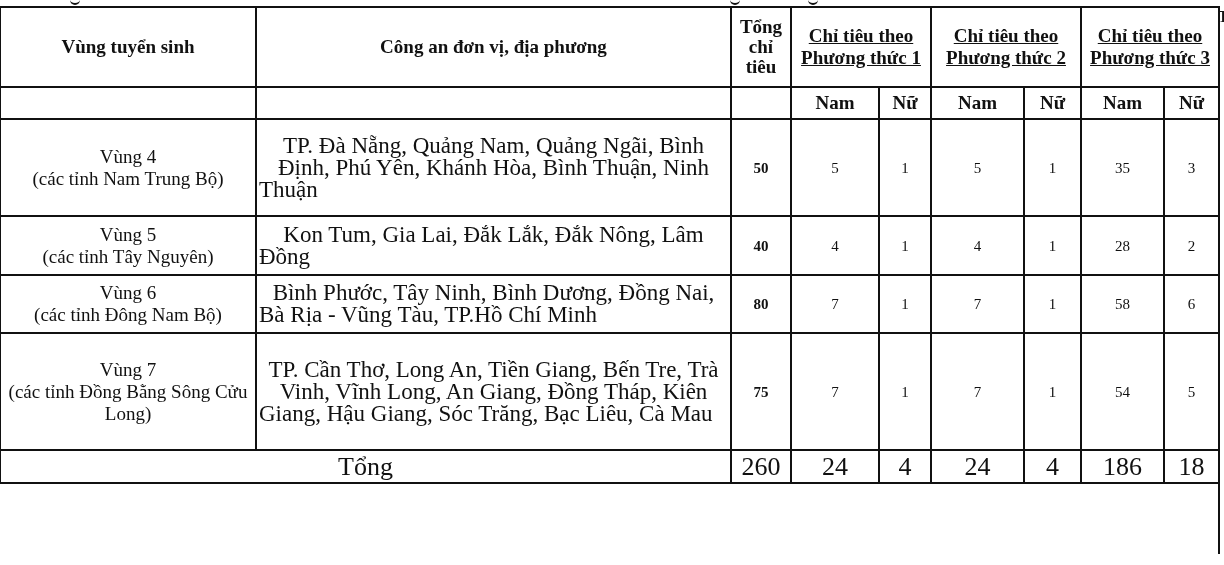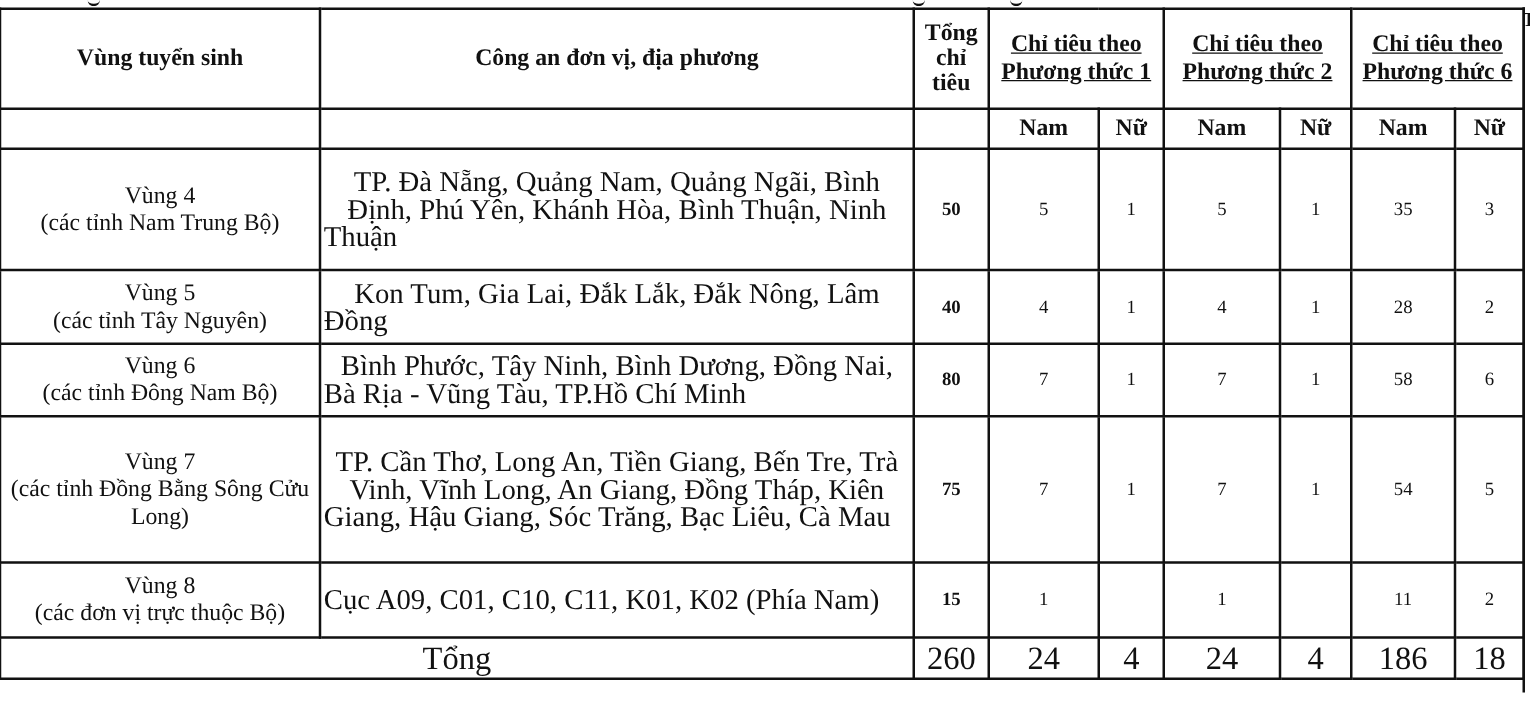--- a/index.html
+++ b/index.html
@@ -120,21 +120,21 @@
     <col style="width:83px">
     <col style="width:55px">
   </colgroup>
   <thead>
     <tr class="hdr1">
       <th>Vùng tuyển sinh</th>
       <th>Công an đơn vị, địa phương</th>
       <th class="total-hdr">Tổng chỉ tiêu</th>
       <th class="method-hdr" colspan="2">Chỉ tiêu theo Phương thức 1</th>
       <th class="method-hdr" colspan="2">Chỉ tiêu theo Phương thức 2</th>
-      <th class="method-hdr" colspan="2">Chỉ tiêu theo Phương thức 6</th>
+      <th class="method-hdr" colspan="2">Chỉ tiêu theo Phương thức 3</th>
     </tr>
     <tr class="hdr2">
       <th></th>
       <th></th>
       <th></th>
       <th>Nam</th>
       <th>Nữ</th>
       <th>Nam</th>
       <th>Nữ</th>
       <th>Nam</th>
@@ -191,34 +191,20 @@
       </td>
       <td class="units">TP. Cần Thơ, Long An, Tiền Giang, Bến Tre, Trà Vinh, Vĩnh Long, An Giang, Đồng Tháp, Kiên Giang, Hậu Giang, Sóc Trăng, Bạc Liêu, Cà Mau</td>
       <td class="num total-cell">75</td>
       <td class="num">7</td>
       <td class="num">1</td>
       <td class="num">7</td>
       <td class="num">1</td>
       <td class="num">54</td>
       <td class="num">5</td>
     </tr>
-    <tr class="r8">
-      <td class="region">
-        <div>Vùng 8</div>
-        <div>(các đơn vị trực thuộc Bộ)</div>
-      </td>
-      <td class="units">Cục A09, C01, C10, C11, K01, K02 (Phía Nam)</td>
-      <td class="num total-cell">15</td>
-      <td class="num">1</td>
-      <td class="num"></td>
-      <td class="num">1</td>
-      <td class="num"></td>
-      <td class="num">11</td>
-      <td class="num">2</td>
-    </tr>
     <tr class="rt sum">
       <td colspan="2">Tổng</td>
       <td>260</td>
       <td>24</td>
       <td>4</td>
       <td>24</td>
       <td>4</td>
       <td>186</td>
       <td>18</td>
     </tr>

